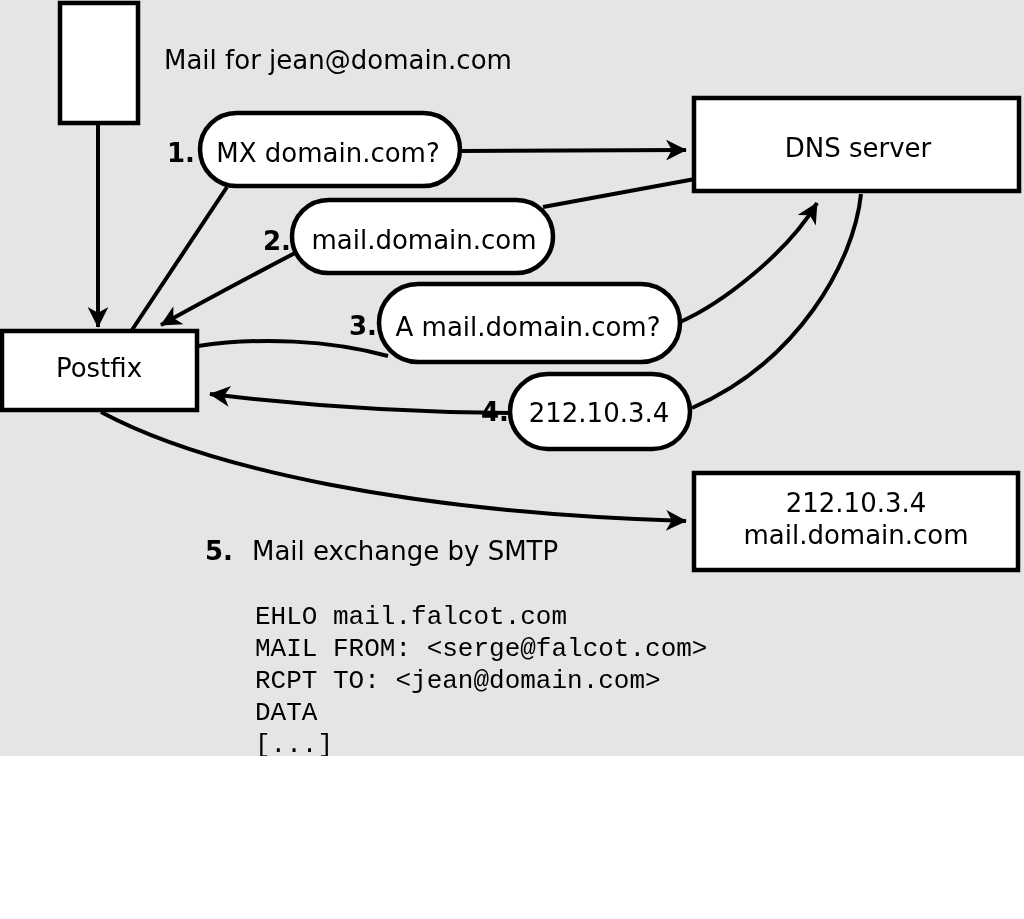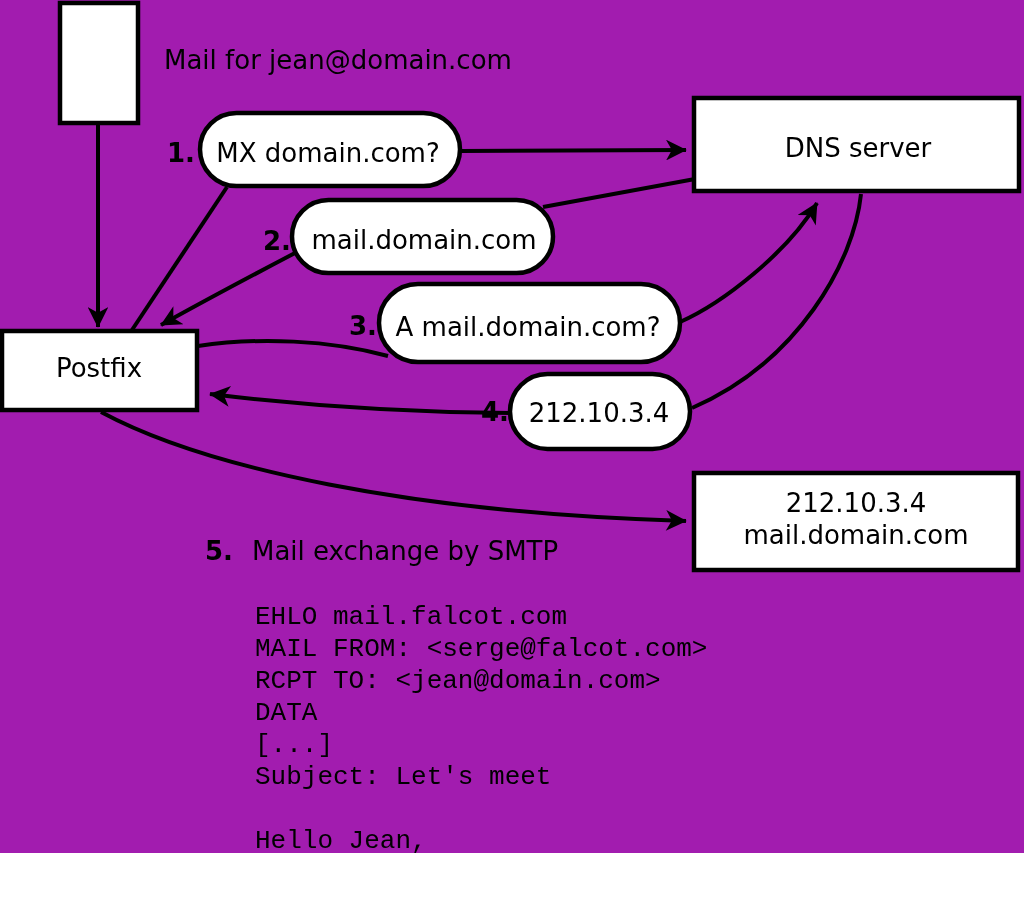--- a/index.html
+++ b/index.html
@@ -3,22 +3,22 @@
 <meta charset="utf-8">
 <style>
   html, body {
     margin: 0;
     padding: 0;
     background: #ffffff;
   }
   .stage {
     position: relative;
     width: 1024px;
-    height: 853px;
-    background: #a21caf;
+    height: 756px;
+    background: #e5e5e5;
     overflow: hidden;
     font-family: "DejaVu Sans", sans-serif;
   }
   .stage svg {
     position: absolute;
     left: 0;
     top: 0;
   }
   
   .box {

